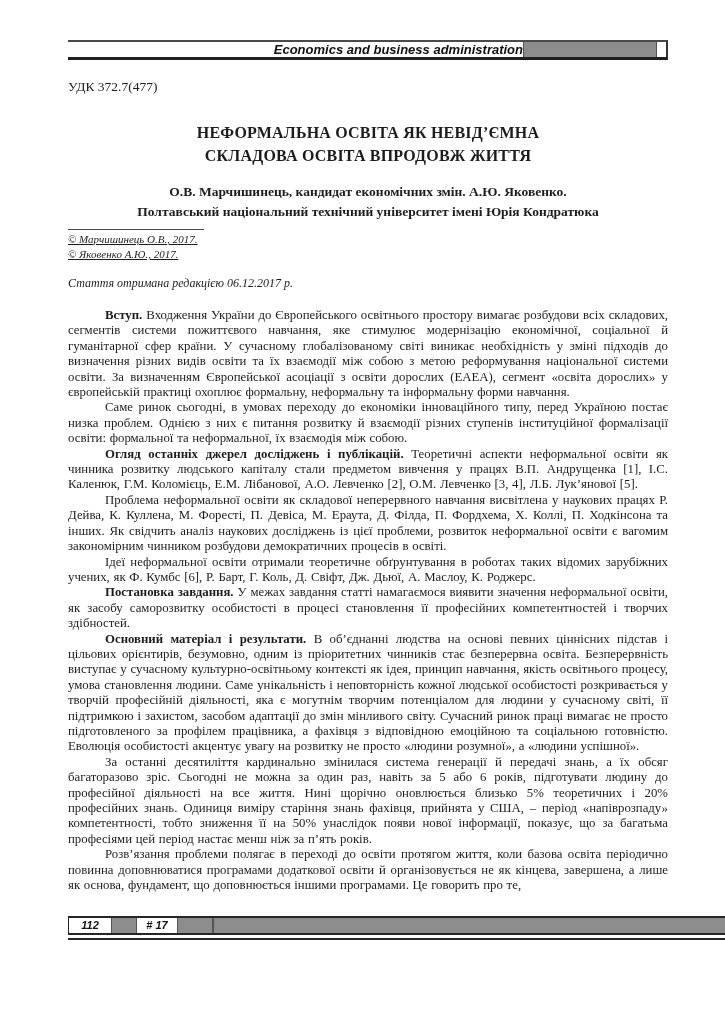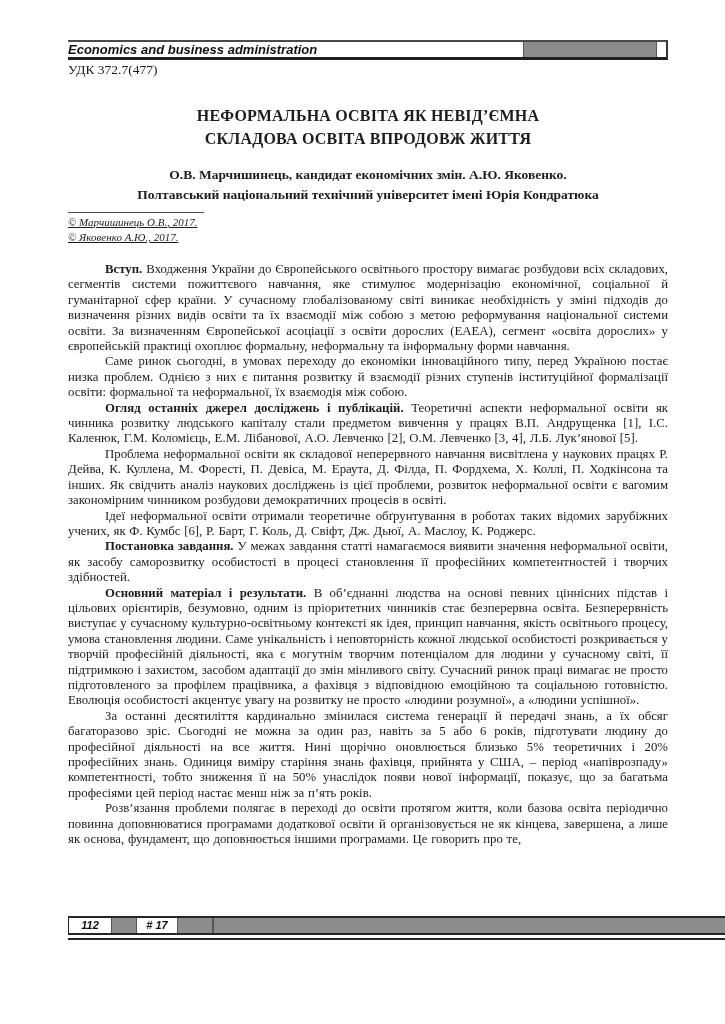--- a/index.html
+++ b/index.html
@@ -28,39 +28,39 @@
     height: 15px;
     border-top: 2px solid #4a4a4a;
     border-bottom: 3px solid #1f1f1f;
     border-right: 2px solid #333333;
     display: flex;
     align-items: stretch;
     background: #ffffff;
   }
   .header-cell-title {
     width: 455px;
-    text-align: left;
+    text-align: right;
     font-family: "Liberation Sans", sans-serif;
     font-weight: bold;
     font-style: italic;
     font-size: 13px;
     line-height: 15px;
     color: #111111;
   }
   .header-cell-gray {
     width: 132px;
     background: #8c8c8c;
     border-left: 1px solid #555555;
     border-right: 1px solid #555555;
   }
   .header-cell-tail { flex: 1; background: #ffffff; }
 
   
   .udc {
-    margin-top: 2px;
+    margin-top: 19px;
     font-size: 13.5px;
     line-height: 16px;
   }
   .title {
     margin-top: 26px;
     text-align: center;
     font-weight: bold;
     font-size: 16px;
     line-height: 23px;
     letter-spacing: 0.2px;
@@ -169,20 +169,21 @@
     <div>О.В. Марчишинець, кандидат економічних змін. А.Ю. Яковенко.</div>
     <div>Полтавський національний технічний університет імені Юрія Кондратюка</div>
   </div>
 
   <div class="copyright-rule"></div>
   <div class="copyright-block">
     <div class="copyright-line">© Марчишинець О.В., 2017.</div>
     <div class="copyright-line">© Яковенко А.Ю., 2017.</div>
   </div>
 
+  <div class="received">Стаття отримана редакцією 06.12.2017 р.</div>
 
   <div class="body-text">
     <p class="para"><span class="lead">Вступ.</span><span> Входження України до Європейського освітнього простору вимагає розбудови всіх складових, сегментів системи пожиттєвого навчання, яке стимулює модернізацію економічної, соціальної й гуманітарної сфер країни. У сучасному глобалізованому світі виникає необхідність у зміні підходів до визначення різних видів освіти та їх взаємодії між собою з метою реформування національної системи освіти. За визначенням Європейської асоціації з освіти дорослих (ЕАЕА), сегмент «освіта дорослих» у європейській практиці охоплює формальну, неформальну та інформальну форми навчання.</span></p>
     <p class="para"><span class="lead"></span><span>Саме ринок сьогодні, в умовах переходу до економіки інноваційного типу, перед Україною постає низка проблем. Однією з них є питання розвитку й взаємодії різних ступенів інституційної формалізації освіти: формальної та неформальної, їх взаємодія між собою.</span></p>
     <p class="para"><span class="lead">Огляд останніх джерел досліджень і публікацій.</span><span> Теоретичні аспекти неформальної освіти як чинника розвитку людського капіталу стали предметом вивчення у працях В.П. Андрущенка [1], І.С. Каленюк, Г.М. Коломієць, Е.М. Лібанової, А.О. Левченко [2], О.М. Левченко [3, 4], Л.Б. Лук’янової [5].</span></p>
     <p class="para"><span class="lead"></span><span>Проблема неформальної освіти як складової неперервного навчання висвітлена у наукових працях Р. Дейва, К. Куллена, М. Форесті, П. Девіса, М. Ераута, Д. Філда, П. Фордхема, Х. Коллі, П. Ходкінсона та інших. Як свідчить аналіз наукових досліджень із цієї проблеми, розвиток неформальної освіти є вагомим закономірним чинником розбудови демократичних процесів в освіті.</span></p>
     <p class="para"><span class="lead"></span><span>Ідеї неформальної освіти отримали теоретичне обґрунтування в роботах таких відомих зарубіжних учених, як Ф. Кумбс [6], Р. Барт, Г. Коль, Д. Свіфт, Дж. Дьюї, А. Маслоу, К. Роджерс.</span></p>
     <p class="para"><span class="lead">Постановка завдання.</span><span> У межах завдання статті намагаємося виявити значення неформальної освіти, як засобу саморозвитку особистості в процесі становлення її професійних компетентностей і творчих здібностей.</span></p>
     <p class="para"><span class="lead">Основний матеріал і результати.</span><span> В об’єднанні людства на основі певних ціннісних підстав і цільових орієнтирів, безумовно, одним із пріоритетних чинників стає безперервна освіта. Безперервність виступає у сучасному культурно-освітньому контексті як ідея, принцип навчання, якість освітнього процесу, умова становлення людини. Саме унікальність і неповторність кожної людської особистості розкривається у творчій професійній діяльності, яка є могутнім творчим потенціалом для людини у сучасному світі, її підтримкою і захистом, засобом адаптації до змін мінливого світу. Сучасний ринок праці вимагає не просто підготовленого за профілем працівника, а фахівця з відповідною емоційною та соціальною готовністю. Еволюція особистості акцентує увагу на розвитку не просто «людини розумної», а «людини успішної».</span></p>
     <p class="para"><span class="lead"></span><span>За останні десятиліття кардинально змінилася система генерації й передачі знань, а їх обсяг багаторазово зріс. Сьогодні не можна за один раз, навіть за 5 або 6 років, підготувати людину до професійної діяльності на все життя. Нині щорічно оновлюється близько 5% теоретичних і 20% професійних знань. Одиниця виміру старіння знань фахівця, прийнята у США, – період «напіврозпаду» компетентності, тобто зниження її на 50% унаслідок появи нової інформації, показує, що за багатьма професіями цей період настає менш ніж за п’ять років.</span></p>

